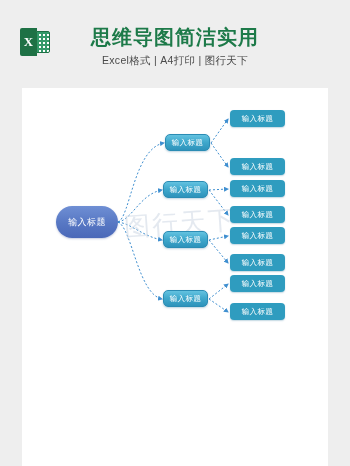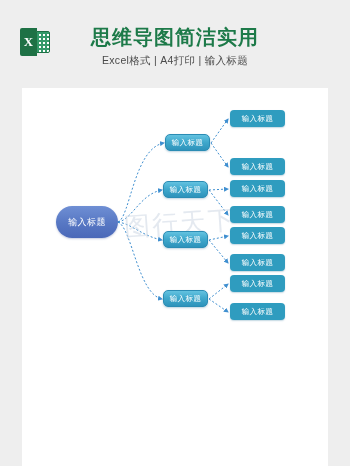--- a/index.html
+++ b/index.html
@@ -187,21 +187,21 @@
 <div class="header">
 
   <div class="excel-icon">
     <div class="ico-left"></div>
     <div class="ico-x">X</div>
     <div class="ico-right"></div>
     <div class="ico-grid"></div>
   </div>
 
   <div class="title">思维导图简洁实用</div>
-  <div class="subtitle">Excel格式 | A4打印 | 输入标题</div>
+  <div class="subtitle">Excel格式 | A4打印 | 图行天下</div>
 </div>
 
 <div class="card">
   <div class="canvas">
 
     <svg width="306" height="378">
       <defs>
         <marker id="ah" markerWidth="5" markerHeight="5" refX="4" refY="2.5" orient="auto">
           <path d="M0,0 L5,2.5 L0,5 z" fill="#3f8fd0"></path>
         </marker>

